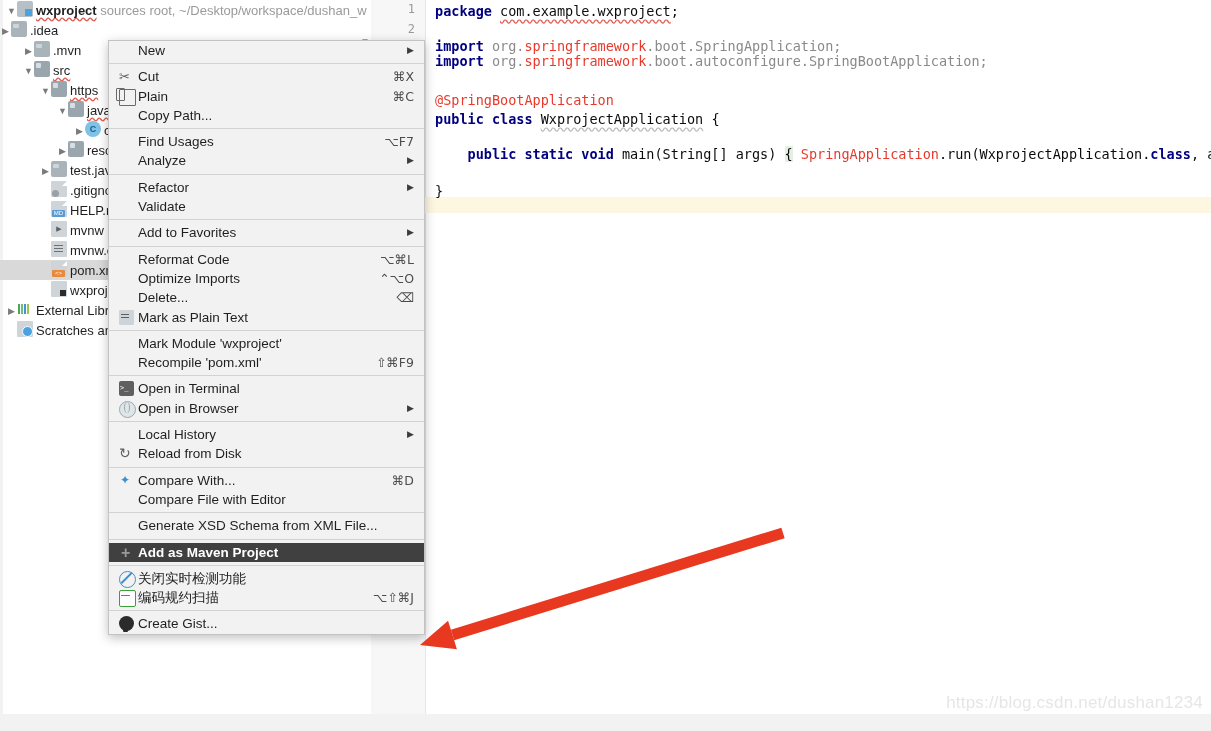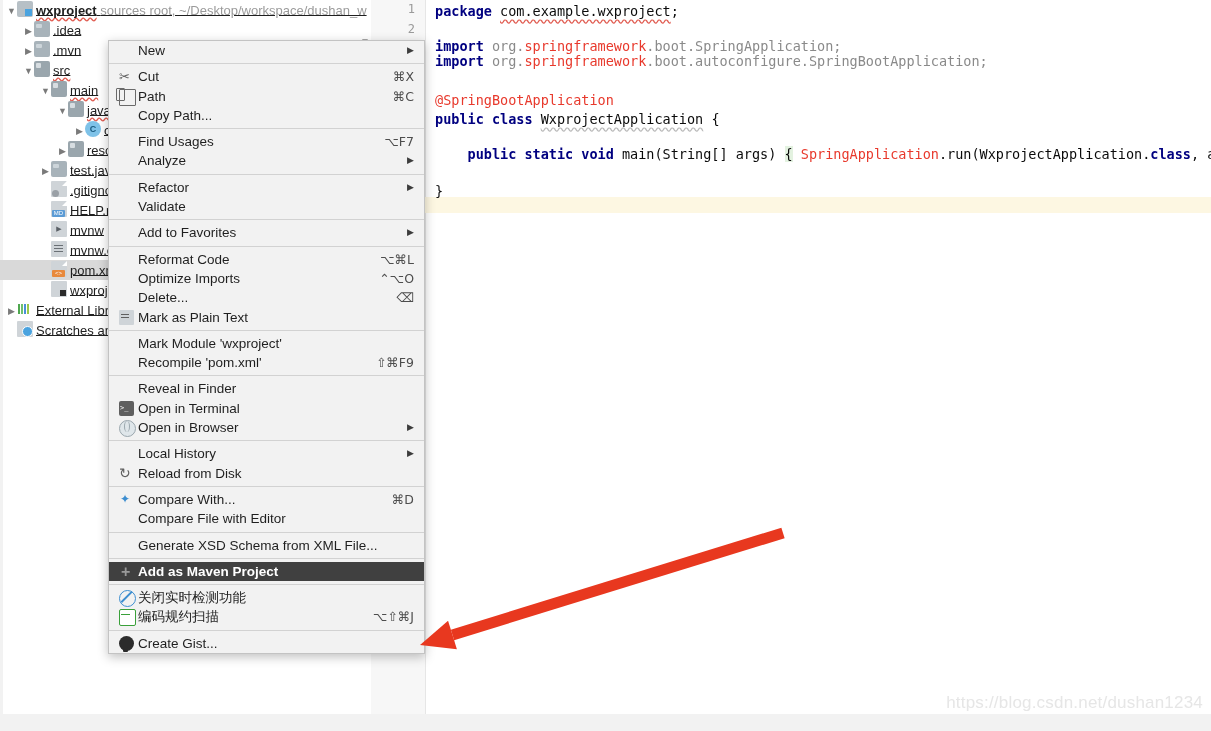--- a/index.html
+++ b/index.html
@@ -14,21 +14,21 @@
   
   #project-pane{
     position:absolute;left:0;top:0;width:371px;height:731px;
     background:#ffffff;overflow:hidden;
   }
   #project-pane .edge-left{
     position:absolute;left:0;top:0;width:3px;height:731px;background:#f2f2f2;
   }
   .tree-row{
     position:relative;height:20px;line-height:20px;white-space:nowrap;
-    font-size:13px;color:#1f1f1f;text-decoration:underline;
+    font-size:13px;color:#1f1f1f;
   }
   .tree-row.selected{background:#d9d9d9;}
   .tw{
     display:inline-block;width:11px;text-align:center;color:#7a7a7a;
     font-size:9px;vertical-align:middle;
   }
   .ticon{
     display:inline-block;width:16px;height:16px;vertical-align:-3px;
     margin-right:3px;position:relative;
   }
@@ -184,24 +184,24 @@
     position:absolute;left:0;bottom:0;width:1211px;height:17px;background:#f2f2f2;z-index:5;
   }
 </style>
 </head>
 <body>
 
 <div id="project-pane">
   <div class="edge-left"></div>
   <div id="tree-rows">
       <div class="tree-row" style="padding-left: 6px;"><span class="tw">▼</span><span class="ticon ic-module"></span><span class="tlabel bold squig">wxproject</span> <span class="tnote">sources root,  ~/Desktop/workspace/dushan_w</span></div>
-      <div class="tree-row" style="padding-left: 23px;"><span class="tw">▶</span><span class="ticon ic-folder"></span><span class="tlabel">.idea</span></div>
+      <div class="tree-row" style=""><span class="tw">▶</span><span class="ticon ic-folder"></span><span class="tlabel">.idea</span></div>
       <div class="tree-row" style="padding-left: 23px;"><span class="tw">▶</span><span class="ticon ic-folder"></span><span class="tlabel">.mvn</span></div>
       <div class="tree-row" style="padding-left: 23px;"><span class="tw">▼</span><span class="ticon ic-folder-src"></span><span class="tlabel squig">src</span></div>
-      <div class="tree-row" style="padding-left: 40px;"><span class="tw">▼</span><span class="ticon ic-folder-src"></span><span class="tlabel squig">main</span></div>
+      <div class="tree-row" style="padding-left: 40px;"><span class="tw">▼</span><span class="ticon ic-folder-src"></span><span class="tlabel squig">https</span></div>
       <div class="tree-row" style="padding-left: 57px;"><span class="tw">▼</span><span class="ticon ic-folder-src"></span><span class="tlabel squig">java</span></div>
       <div class="tree-row" style="padding-left: 74px;"><span class="tw">▶</span><span class="ticon ic-pkg"></span><span class="tlabel">com</span></div>
       <div class="tree-row" style="padding-left: 57px;"><span class="tw">▶</span><span class="ticon ic-folder-src"></span><span class="tlabel">resources</span></div>
       <div class="tree-row" style="padding-left: 40px;"><span class="tw">▶</span><span class="ticon ic-folder"></span><span class="tlabel">test.java</span></div>
       <div class="tree-row" style="padding-left: 40px;"><span class="tw"></span><span class="ticon ic-file ic-ign"><span class="badge"></span></span><span class="tlabel">.gitignore</span></div>
       <div class="tree-row" style="padding-left: 40px;"><span class="tw"></span><span class="ticon ic-file ic-md"><span class="badge">MD</span></span><span class="tlabel">HELP.md</span></div>
       <div class="tree-row" style="padding-left: 40px;"><span class="tw"></span><span class="ticon ic-sh"></span><span class="tlabel">mvnw</span></div>
       <div class="tree-row" style="padding-left: 40px;"><span class="tw"></span><span class="ticon ic-cmd"></span><span class="tlabel">mvnw.cmd</span></div>
       <div class="tree-row selected" style="padding-left: 40px;"><span class="tw"></span><span class="ticon ic-file ic-xml"><span class="badge">&lt;&gt;</span></span><span class="tlabel">pom.xml</span></div>
       <div class="tree-row" style="padding-left: 40px;"><span class="tw"></span><span class="ticon ic-iml"></span><span class="tlabel">wxproject.iml</span></div>
@@ -231,21 +231,21 @@
       <span class="marrow">▶</span>
     </div>
     <div class="msep"></div>
     <div class="mi">
       <span class="micon gi-cut"></span>
       <span class="mlabel">Cut</span>
       <span class="mshort">⌘X</span>
     </div>
     <div class="mi">
       <span class="micon gi-copy"></span>
-      <span class="mlabel">Path</span>
+      <span class="mlabel">Plain</span>
       <span class="mshort">⌘C</span>
     </div>
     <div class="mi">
       <span class="mlabel">Copy Path...</span>
     </div>
     <div class="msep"></div>
     <div class="mi">
       <span class="mlabel">Find Usages</span>
       <span class="mshort">⌥F7</span>
     </div>
@@ -285,23 +285,20 @@
     </div>
     <div class="msep"></div>
     <div class="mi">
       <span class="mlabel">Mark Module 'wxproject'</span>
     </div>
     <div class="mi">
       <span class="mlabel">Recompile 'pom.xml'</span>
       <span class="mshort">⇧⌘F9</span>
     </div>
     <div class="msep"></div>
-    <div class="mi">
-      <span class="mlabel">Reveal in Finder</span>
-    </div>
     <div class="mi">
       <span class="micon gi-term"></span>
       <span class="mlabel">Open in Terminal</span>
     </div>
     <div class="mi">
       <span class="micon gi-browser"></span>
       <span class="mlabel">Open in Browser</span>
       <span class="marrow">▶</span>
     </div>
     <div class="msep"></div>

